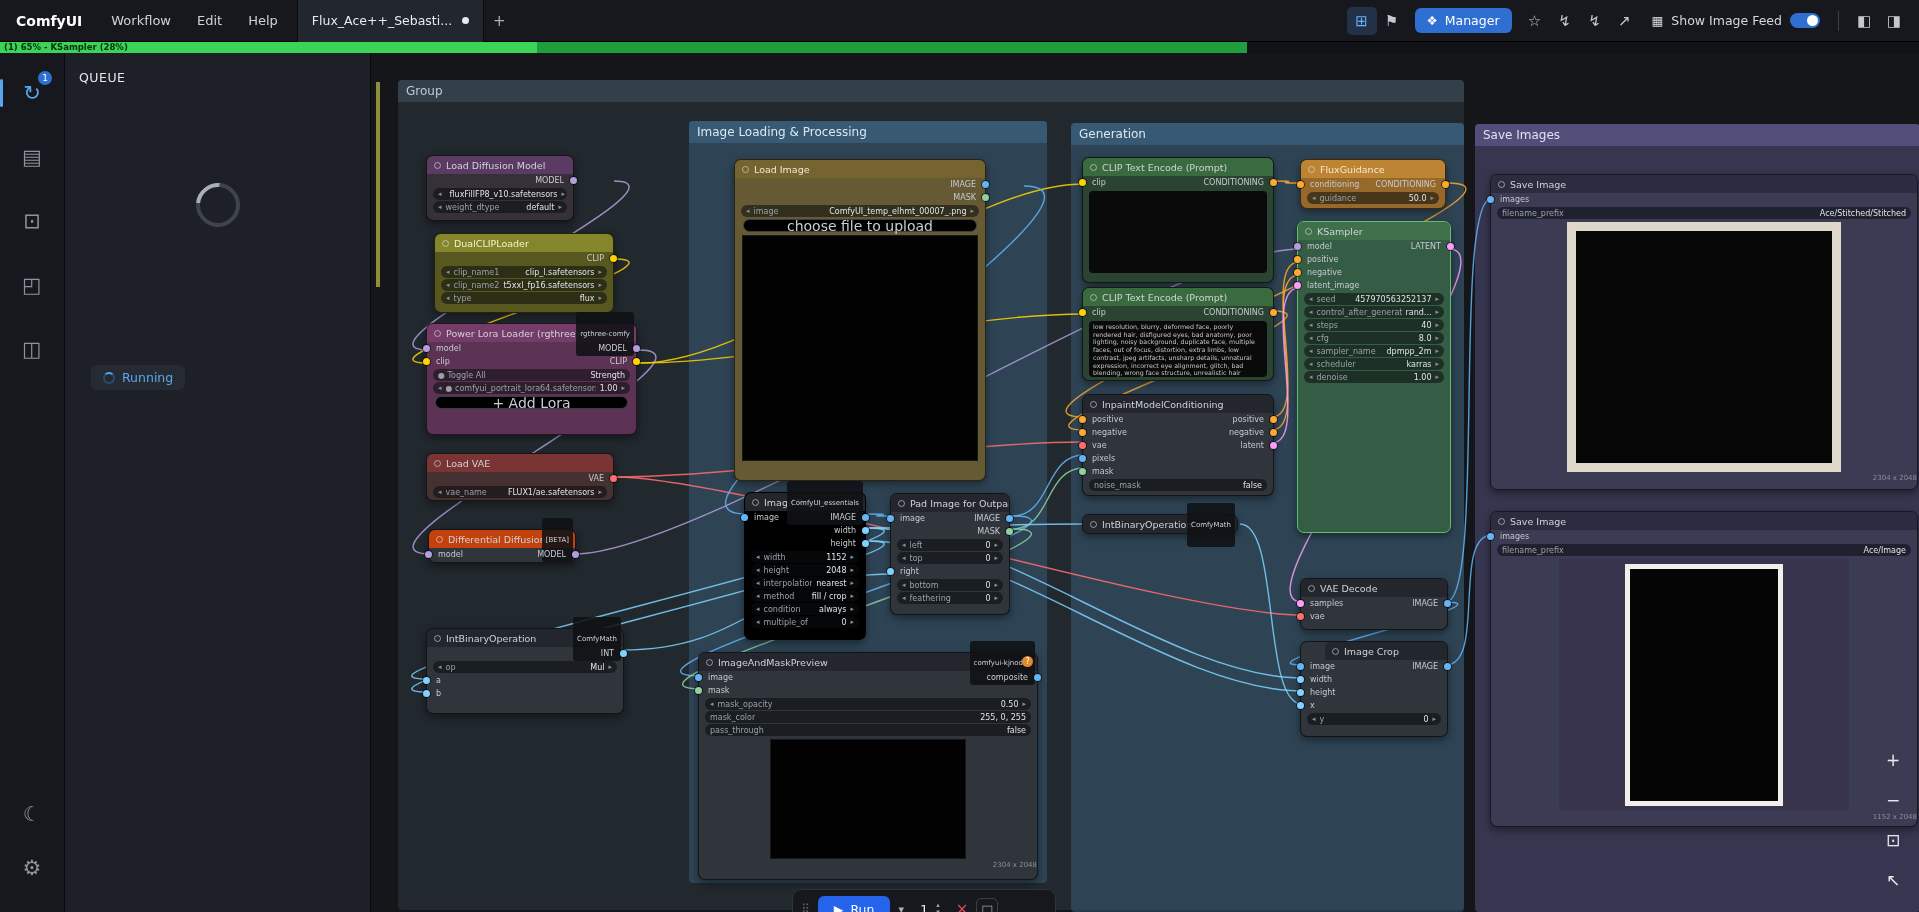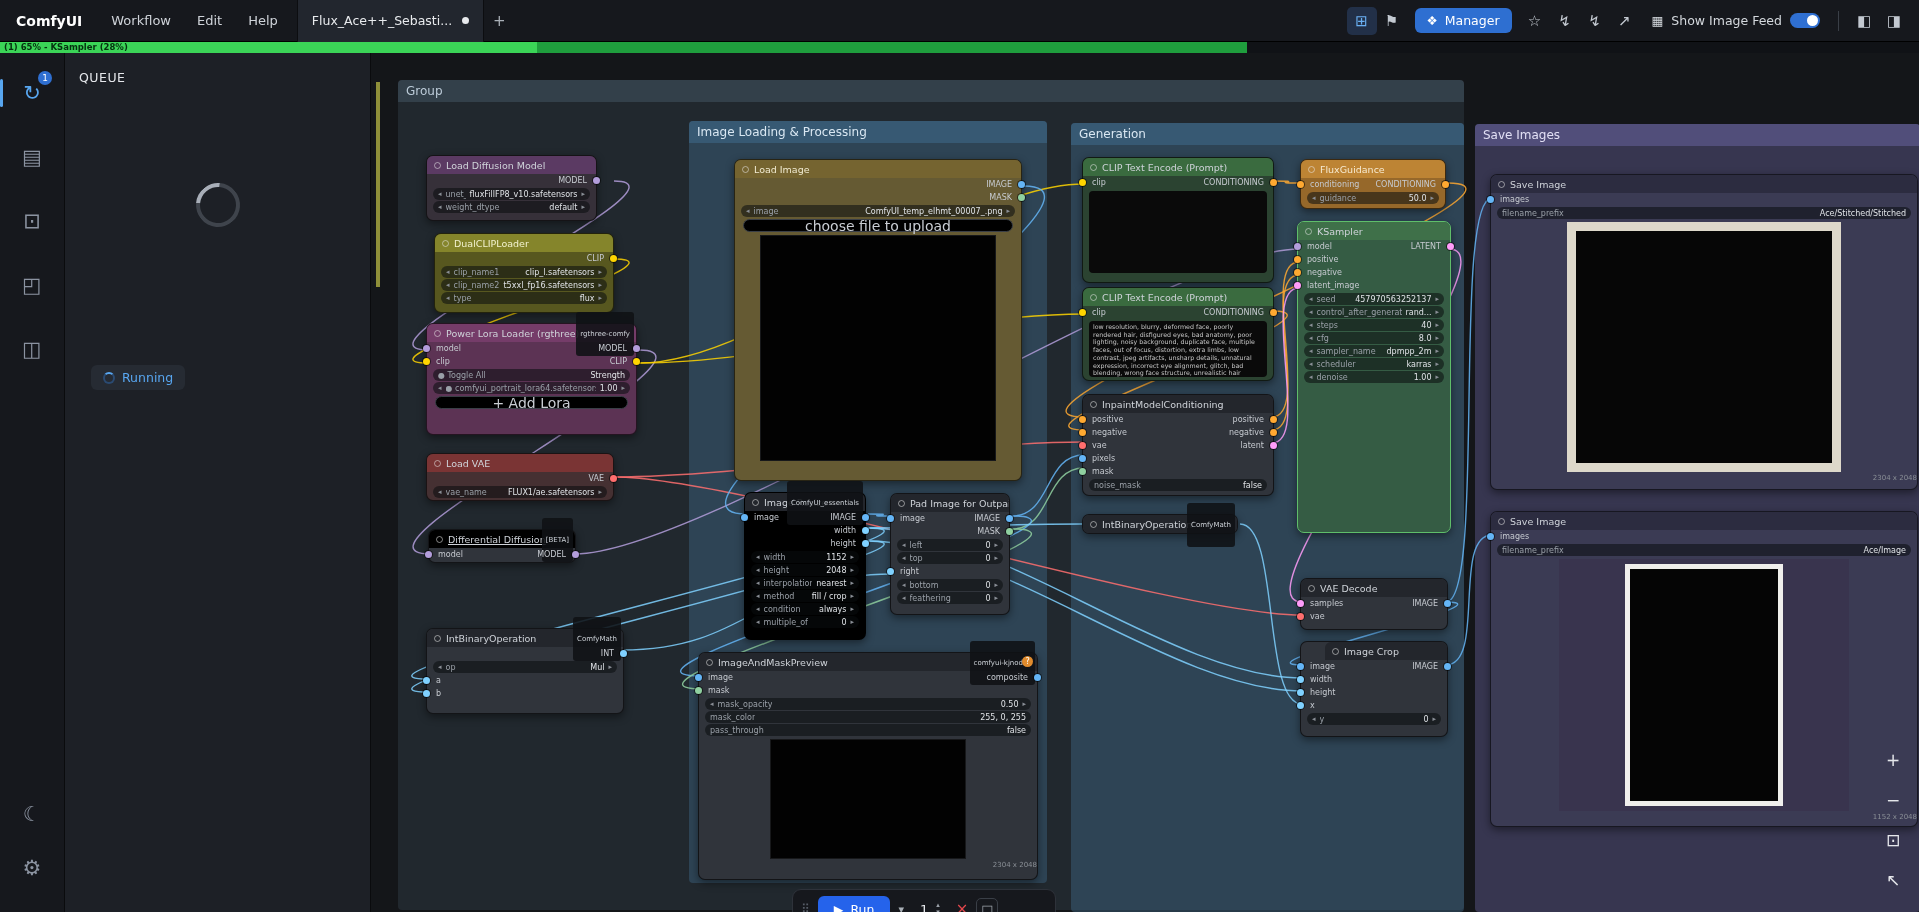--- a/index.html
+++ b/index.html
@@ -162,21 +162,21 @@
     <div class="group" style="left: 1071px; top: 123px; width: 393px; height: 789px; background: rgba(62, 102, 134, 0.45);">
       <div class="ghead" style="background: rgba(62, 102, 134, 0.62); color: rgb(217, 231, 242);">
         <span>Generation</span>
       </div>
     </div>
     <div class="group" style="left: 1475px; top: 124px; width: 445px; height: 788px; background: rgba(97, 93, 148, 0.45);">
       <div class="ghead" style="background: rgba(97, 93, 148, 0.62); color: rgb(226, 224, 245);">
         <span>Save Images</span>
       </div>
     </div>
-    <div class="node" style="left: 426px; top: 155px; width: 171px; height: 66px; background: rgb(54, 48, 57);">
+    <div class="node" style="left: 426px; top: 155px; width: 148px; height: 66px; background: rgb(54, 48, 57);">
       <div class="nhead" style="background: rgb(91, 58, 99); color: rgb(207, 211, 217);">
         <span class="ndot"></span>
         <span>Load Diffusion Model</span>
       </div>
       <div class="iorow">
         <span class="olabel">MODEL</span>
         <span class="port out" style="background: rgb(179, 157, 219);"></span>
       </div>
       <div class="widget">
         <span class="ar">◂</span>
@@ -260,21 +260,21 @@
       </div>
       <div class="widget">
         <span class="ar">◂</span>
         <span class="wl">vae_name</span>
         <span class="wv">FLUX1/ae.safetensors</span>
         <span class="ar">▸</span>
       </div>
     </div>
     <div class="node" style="left: 428px; top: 529px; width: 148px; height: 34px; background: rgb(48, 52, 59);">
       <span class="badge" style="right: 2px;">[BETA]</span>
-      <div class="nhead" style="background: #000000; color: rgb(207, 211, 217); text-decoration: underline;">
+      <div class="nhead" style="background: #c2410c; color: rgb(207, 211, 217);">
         <span class="ndot"></span>
         <span>Differential Diffusion</span>
       </div>
       <div class="iorow">
         <span class="port in" style="background: rgb(179, 157, 219);"></span>
         <span class="ilabel">model</span>
         <span class="olabel">MODEL</span>
         <span class="port out" style="background: rgb(179, 157, 219);"></span>
       </div>
     </div>
@@ -296,21 +296,21 @@
       </div>
       <div class="iorow">
         <span class="port in" style="background: rgb(127, 209, 255);"></span>
         <span class="ilabel">a</span>
       </div>
       <div class="iorow">
         <span class="port in" style="background: rgb(127, 209, 255);"></span>
         <span class="ilabel">b</span>
       </div>
     </div>
-    <div class="node" style="left: 734px; top: 159px; width: 288px; height: 322px; background: rgb(101, 90, 51);">
+    <div class="node" style="left: 734px; top: 159px; width: 252px; height: 322px; background: rgb(101, 90, 51);">
       <div class="nhead" style="background: rgb(117, 100, 48); color: rgb(240, 234, 208);">
         <span class="ndot"></span>
         <span>Load Image</span>
       </div>
       <div class="iorow">
         <span class="olabel">IMAGE</span>
         <span class="port out" style="background: rgb(100, 181, 246);"></span>
       </div>
       <div class="iorow">
         <span class="olabel">MASK</span>

